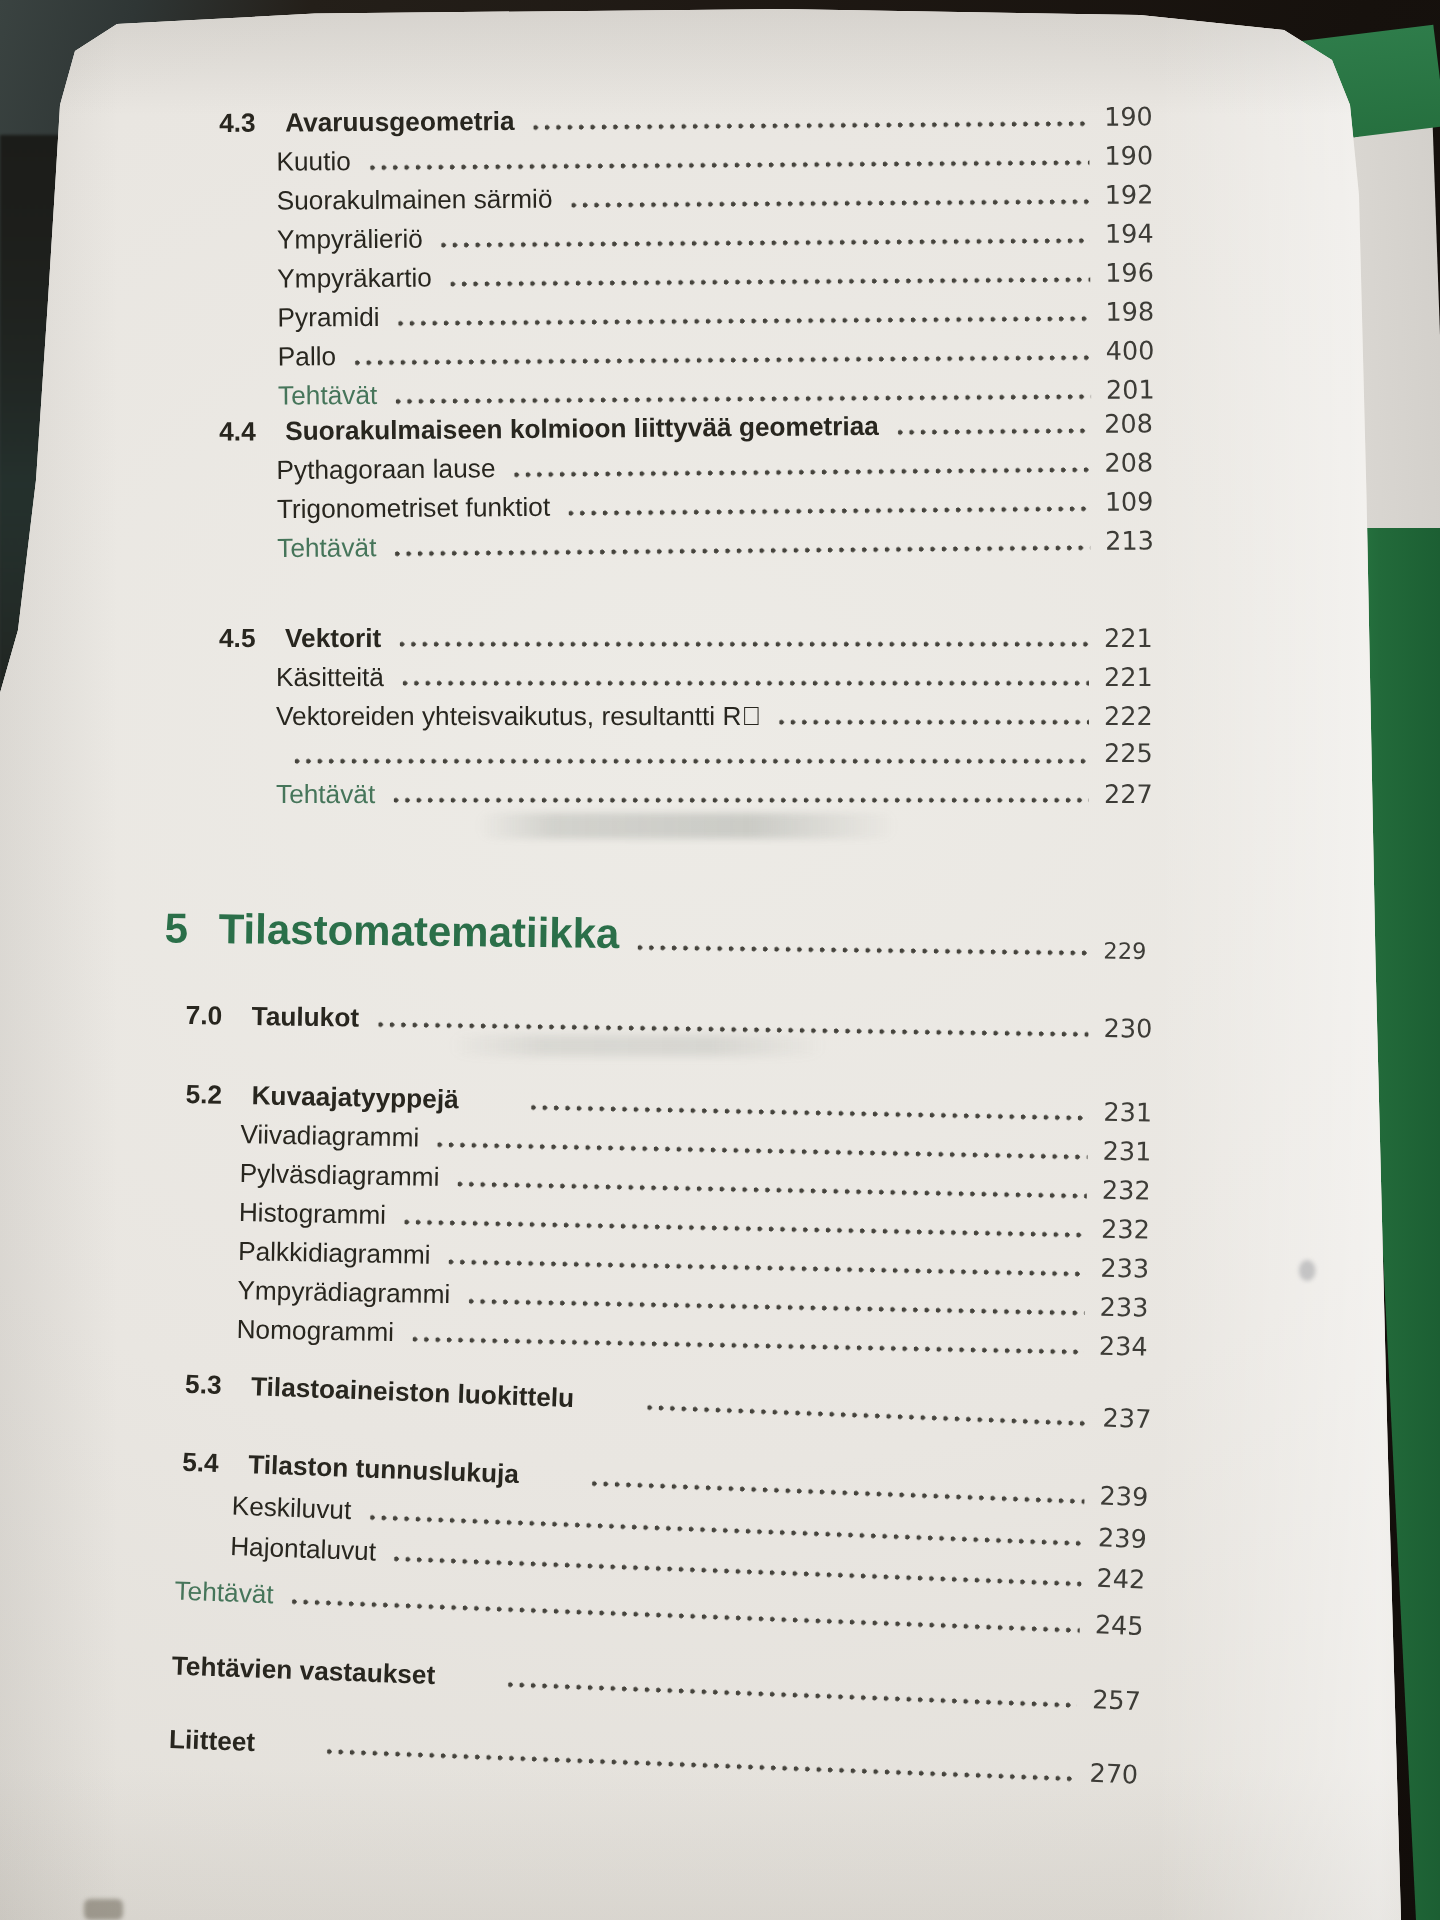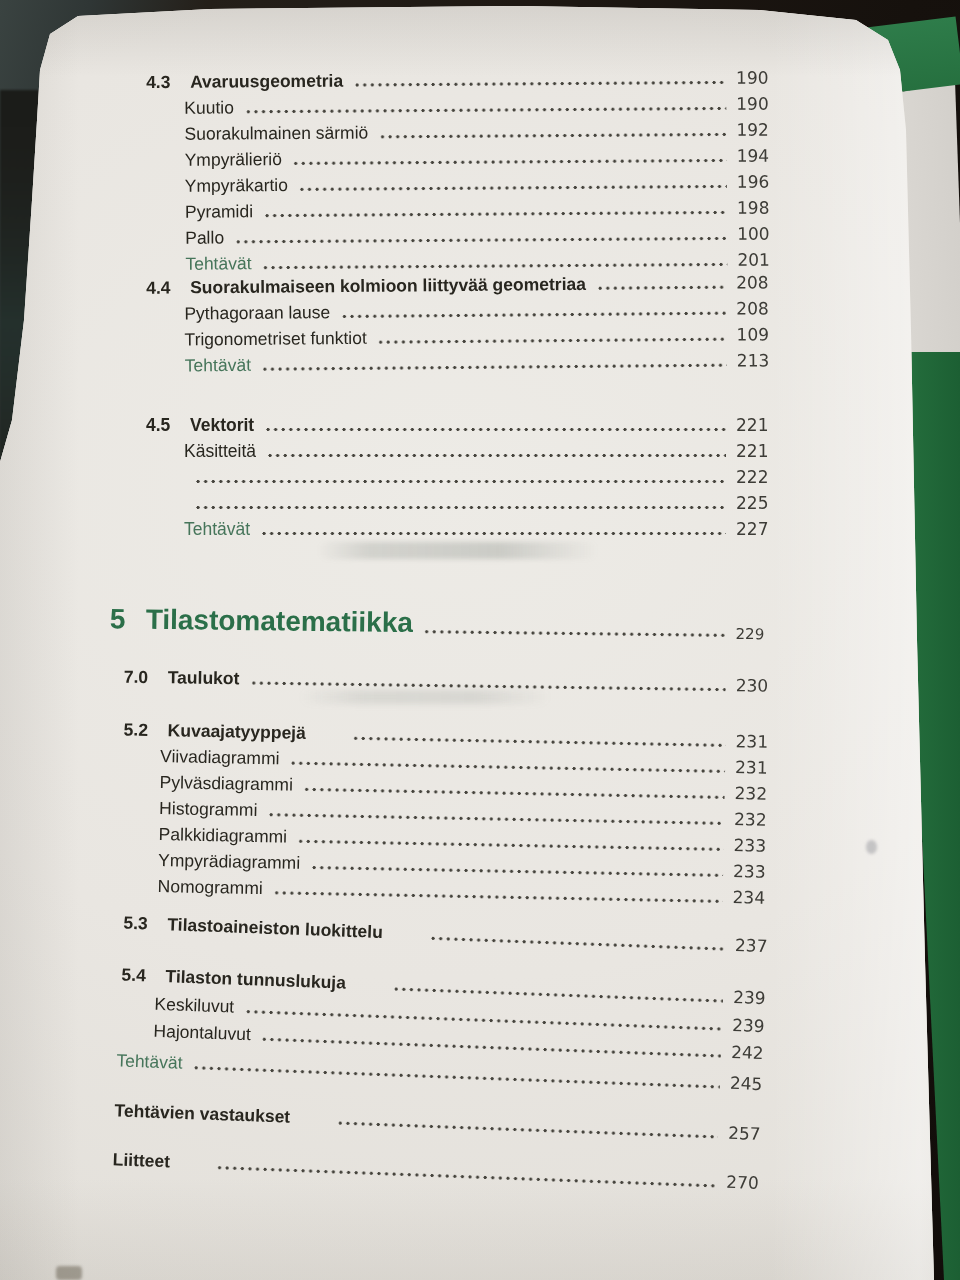--- a/index.html
+++ b/index.html
@@ -144,21 +144,21 @@
         <span class="pg">196</span>
       </div>
       <div class="row sub">
         <span class="lbl">Pyramidi</span>
         <span class="dots"></span>
         <span class="pg">198</span>
       </div>
       <div class="row sub">
         <span class="lbl">Pallo</span>
         <span class="dots"></span>
-        <span class="pg">100</span>
+        <span class="pg">400</span>
       </div>
       <div class="row sub">
         <span class="lbl green">Tehtävät</span>
         <span class="dots"></span>
         <span class="pg">201</span>
       </div>
     </div>
 
     <div class="toc-group g44">
       <div class="row">
@@ -190,20 +190,21 @@
         <span class="lbl bold">Vektorit</span>
         <span class="dots"></span>
         <span class="pg">221</span>
       </div>
       <div class="row sub">
         <span class="lbl">Käsitteitä</span>
         <span class="dots"></span>
         <span class="pg">221</span>
       </div>
       <div class="row sub">
+        <span class="lbl">Vektoreiden yhteisvaikutus, resultantti R⃗</span>
         <span class="dots"></span>
         <span class="pg">222</span>
       </div>
       <div class="row sub">
         <span class="dots"></span>
         <span class="pg">225</span>
       </div>
       <div class="row sub">
         <span class="lbl green">Tehtävät</span>
         <span class="dots"></span>

